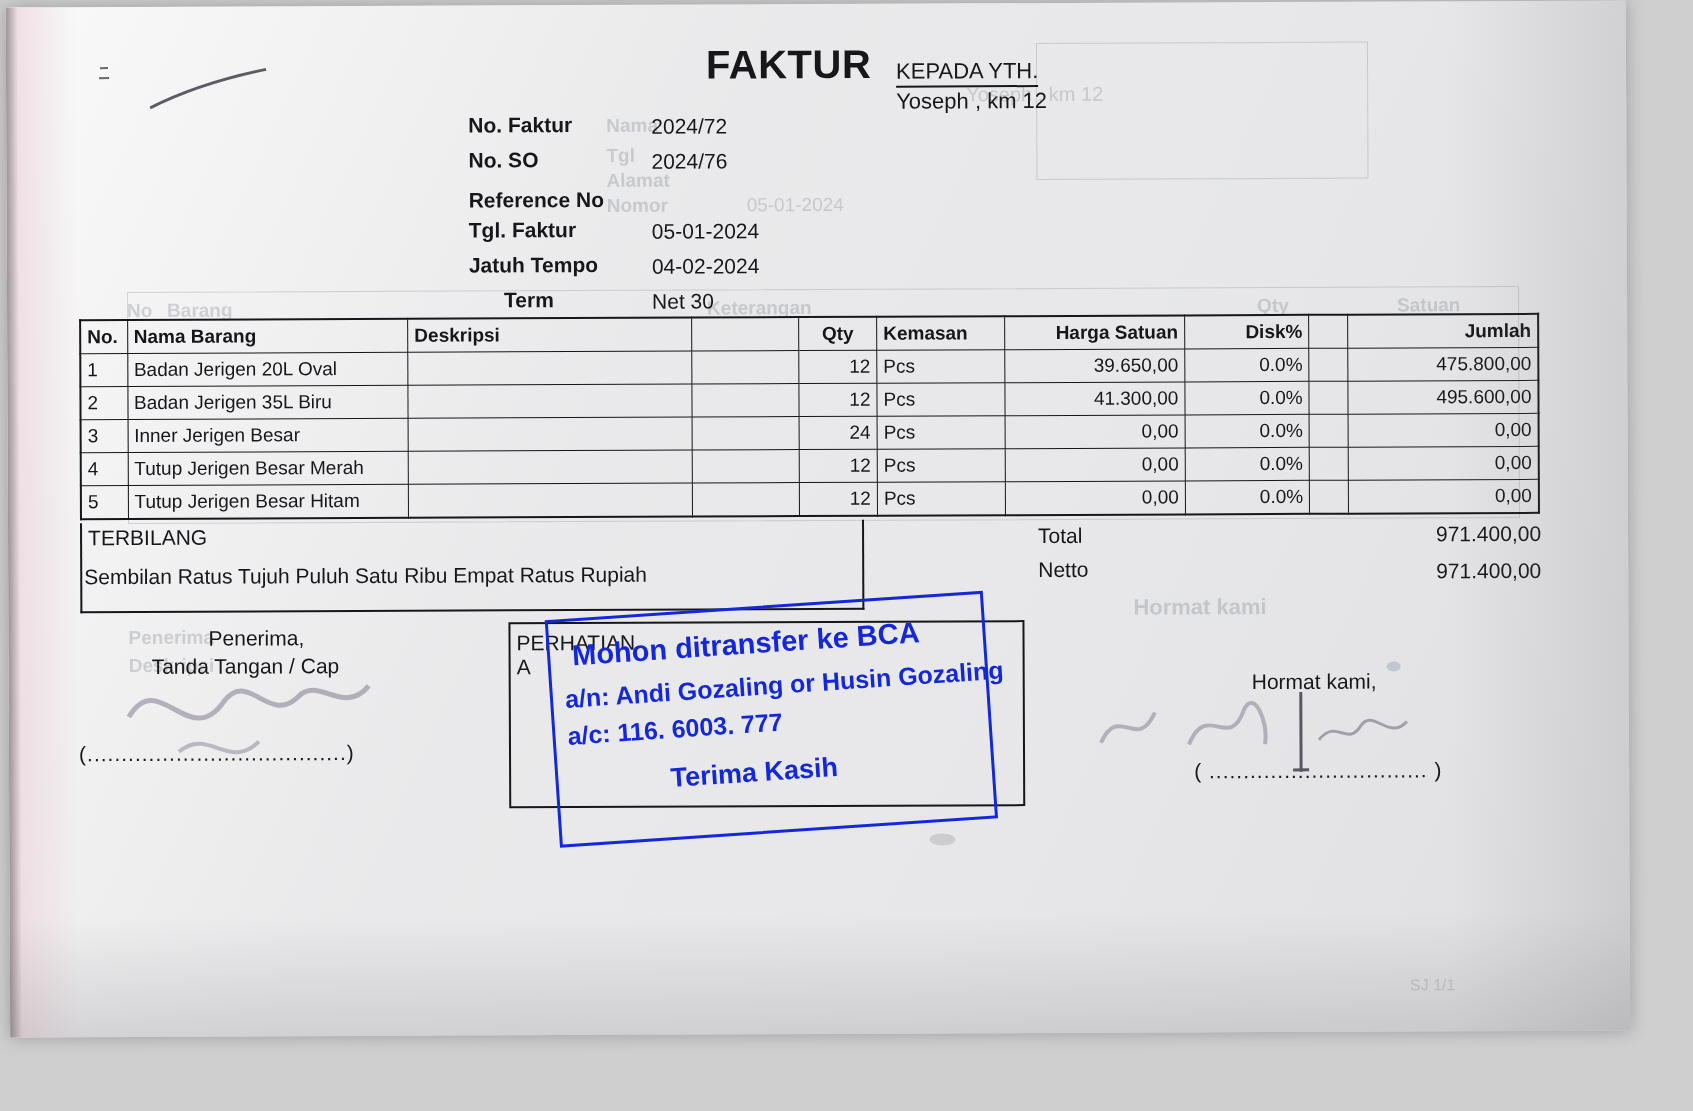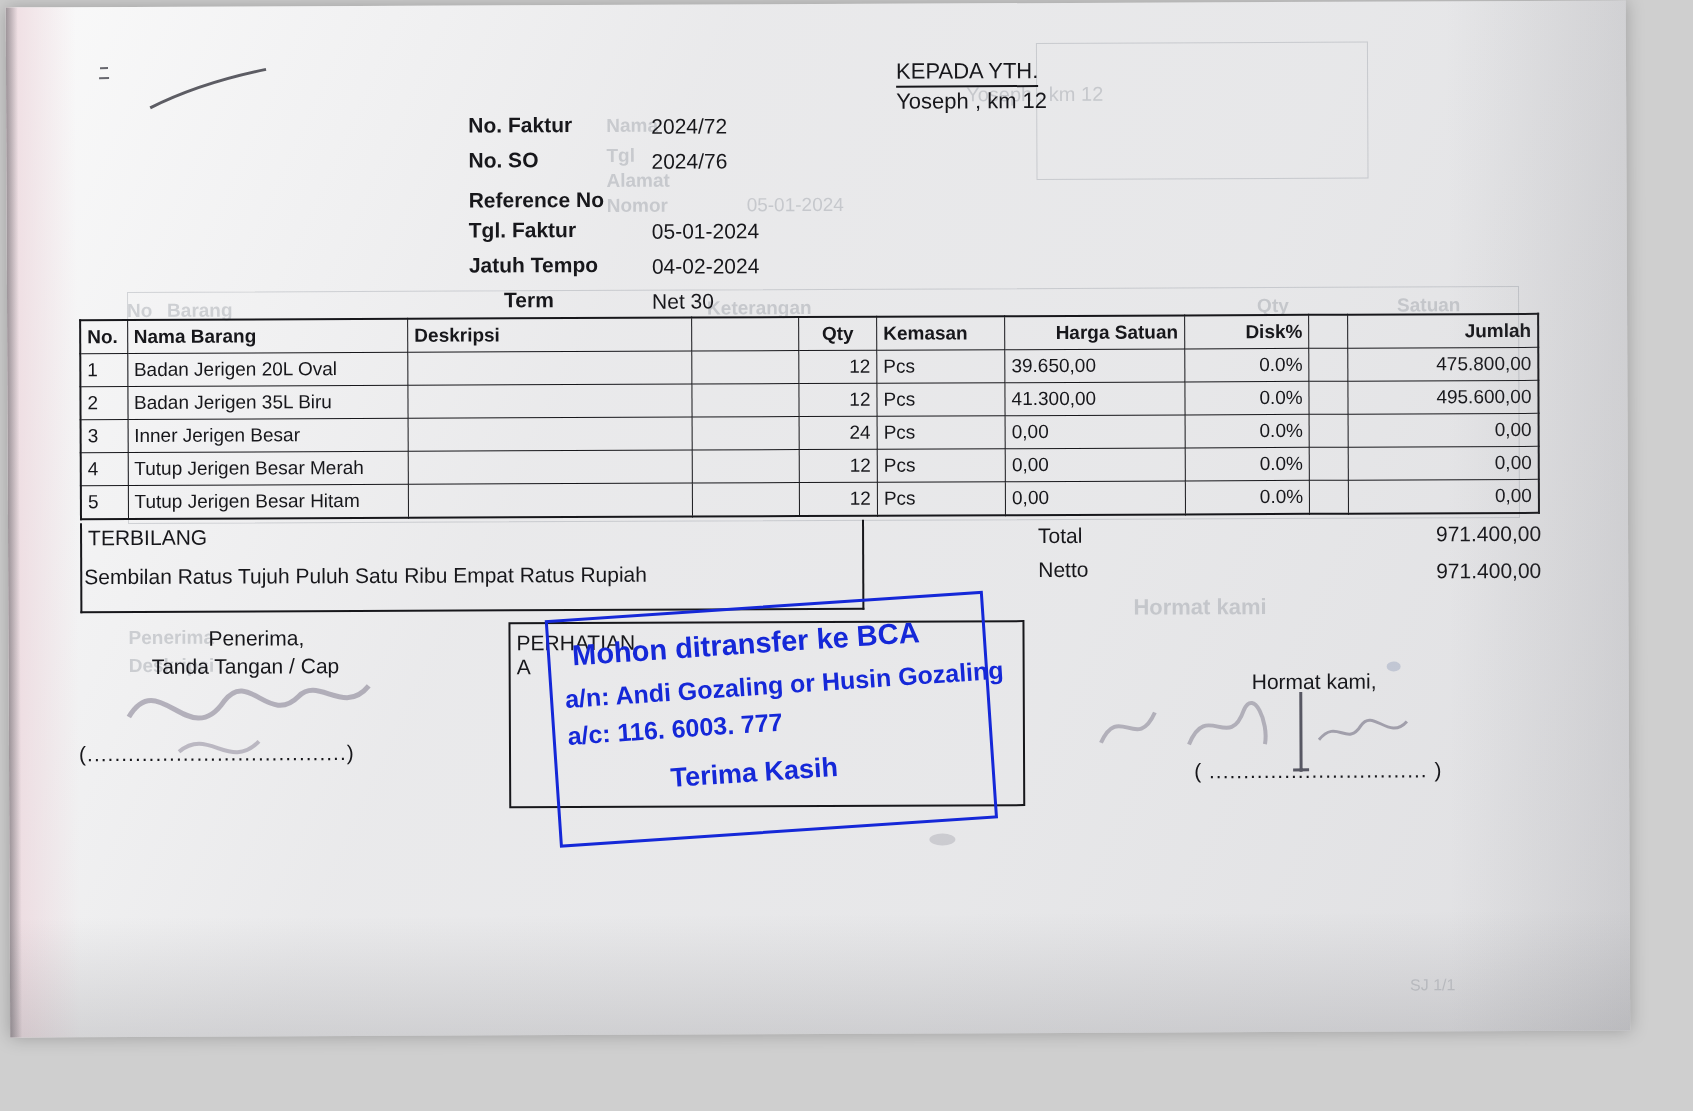--- a/index.html
+++ b/index.html
@@ -125,21 +125,21 @@
   }
   .tbl th { font-weight: bold; text-align: left; border-radius: 8px; }
   .th-center { text-align: center !important; }
   .th-right { text-align: right !important; }
   .c-no { width: 34px; }
   .c-nama { width: 300px; }
   .c-desk { width: 300px; }
   .c-gap1 { width: 110px; }
   .c-qty { width: 70px; text-align: right; }
   .c-kem { width: 120px; }
-  .c-harga { width: 180px; }
+  .c-harga { width: 180px; text-align: right; }
   .c-disk { width: 120px; text-align: right; }
   .c-gap2 { width: 30px; }
   .c-jml { width: 190px; text-align: right; }
 
   
   .terbilang-box {
     position: absolute;
     left: 72px;
     top: 516px;
     width: 780px;
@@ -228,20 +228,21 @@
     <div class="ghost bold" style="left:600px; top:190px; font-size:19px;">Nomor</div>
     <div class="ghost" style="left:740px; top:190px; font-size:19px;">05-01-2024</div>
     <div class="ghost bold" style="left:120px; top:620px; font-size:19px;">Penerima</div>
     <div class="ghost bold" style="left:120px; top:648px; font-size:19px;">Deskripsi</div>
 
     <div class="ghost-box" style="left:1030px; top:40px; width:330px; height:135px;"></div>
     <div class="ghost-box" style="left:120px; top:285px; width:1390px; height:230px;"></div>
 
     <div class="content">
 
+      <div class="ink" id="faktur-title">FAKTUR</div>
       <div class="ink" id="kepada-label">KEPADA YTH.</div>
       <div class="ink" id="kepada-value">Yoseph , km 12</div>
 
       <div class="ink meta-label" style="left:462px; top:108px;">No. Faktur</div>
       <div class="ink meta-value" style="left:645px; top:110px;">2024/72</div>
 
       <div class="ink meta-label" style="left:462px; top:143px;">No. SO</div>
       <div class="ink meta-value" style="left:645px; top:145px;">2024/76</div>
 
       <div class="ink meta-label" style="left:462px; top:183px;">Reference No</div>

